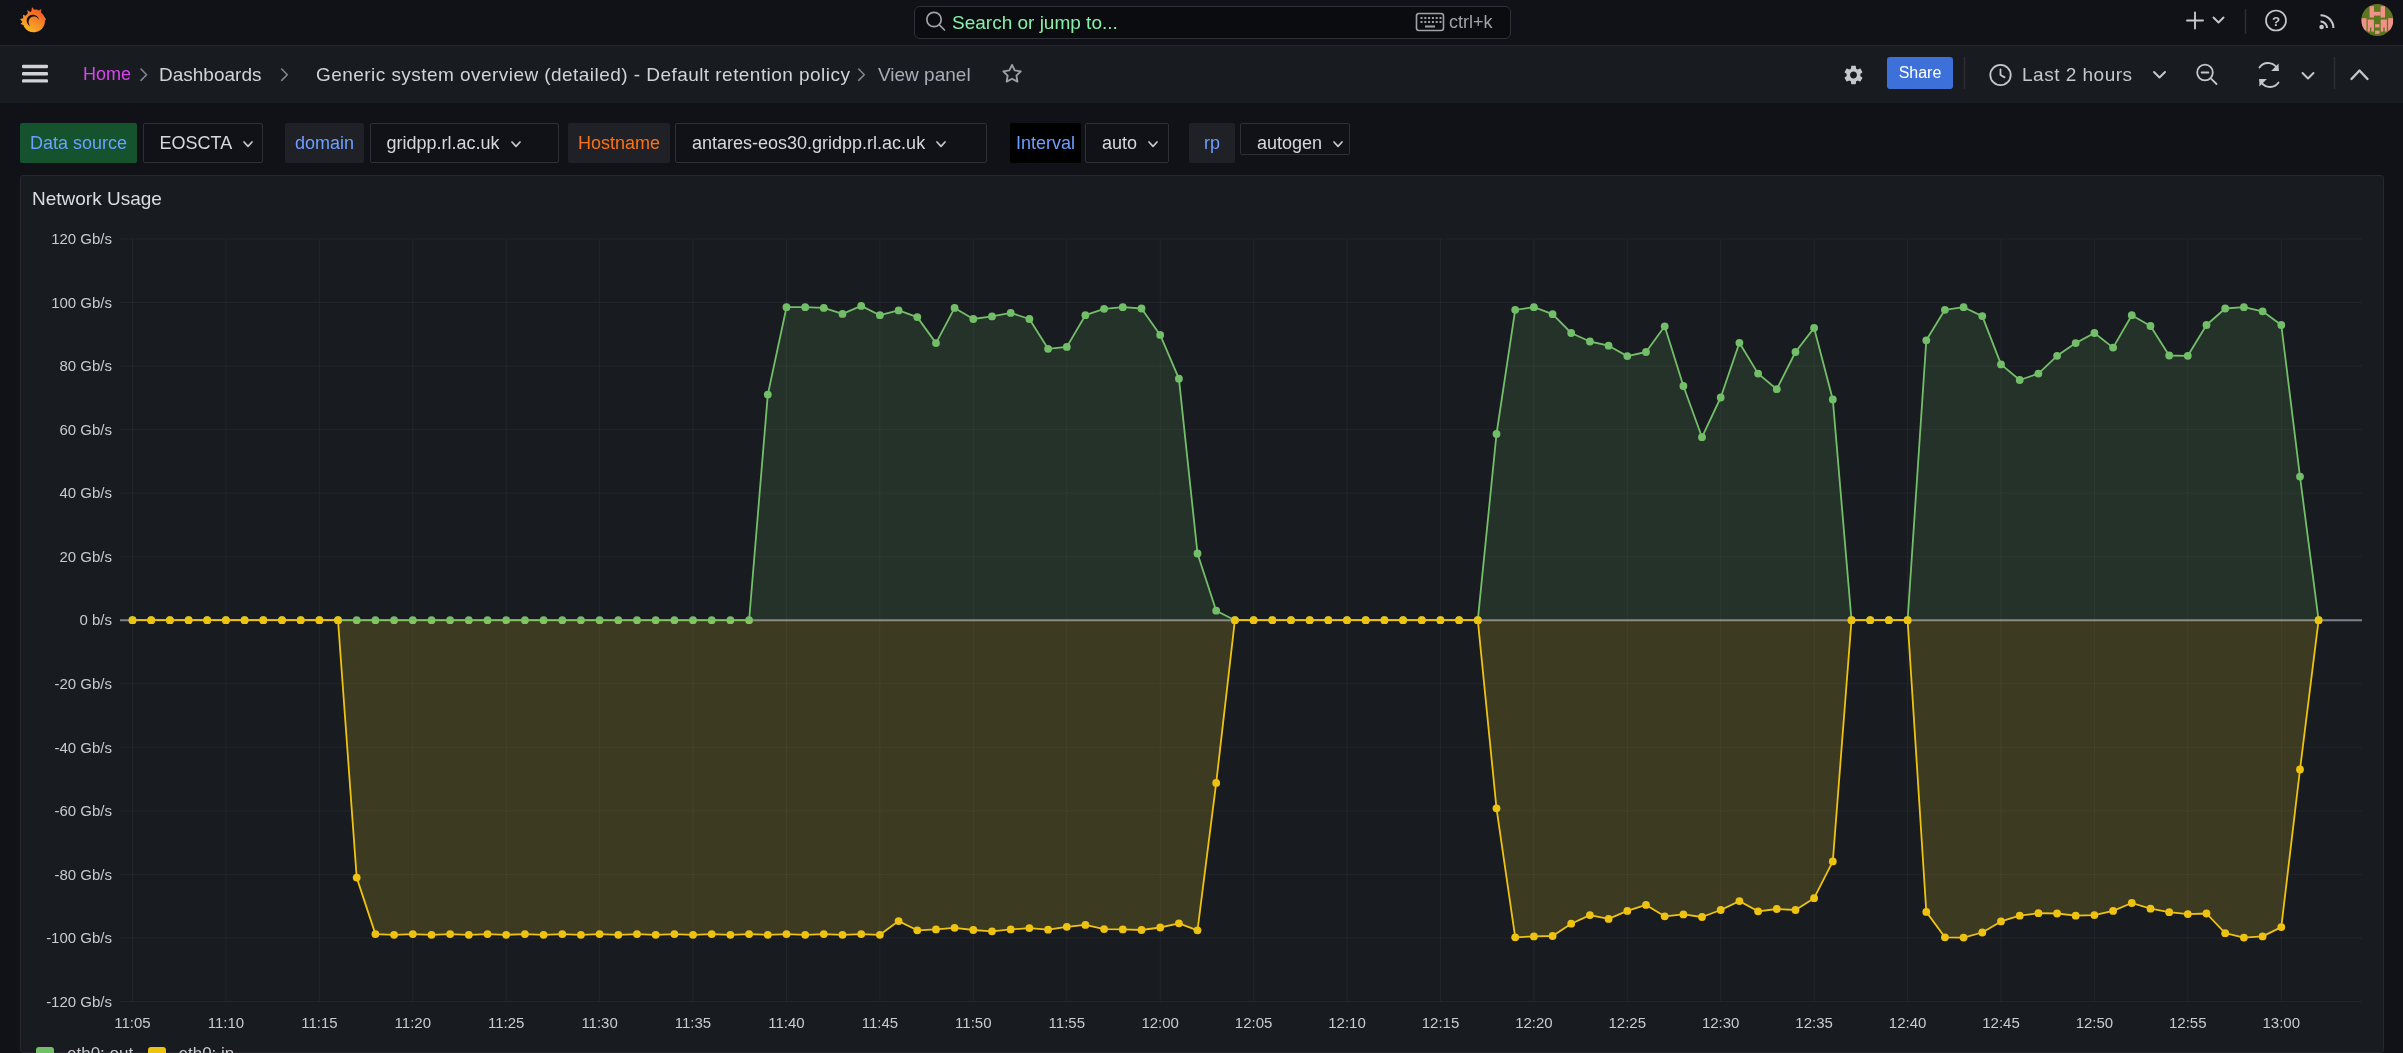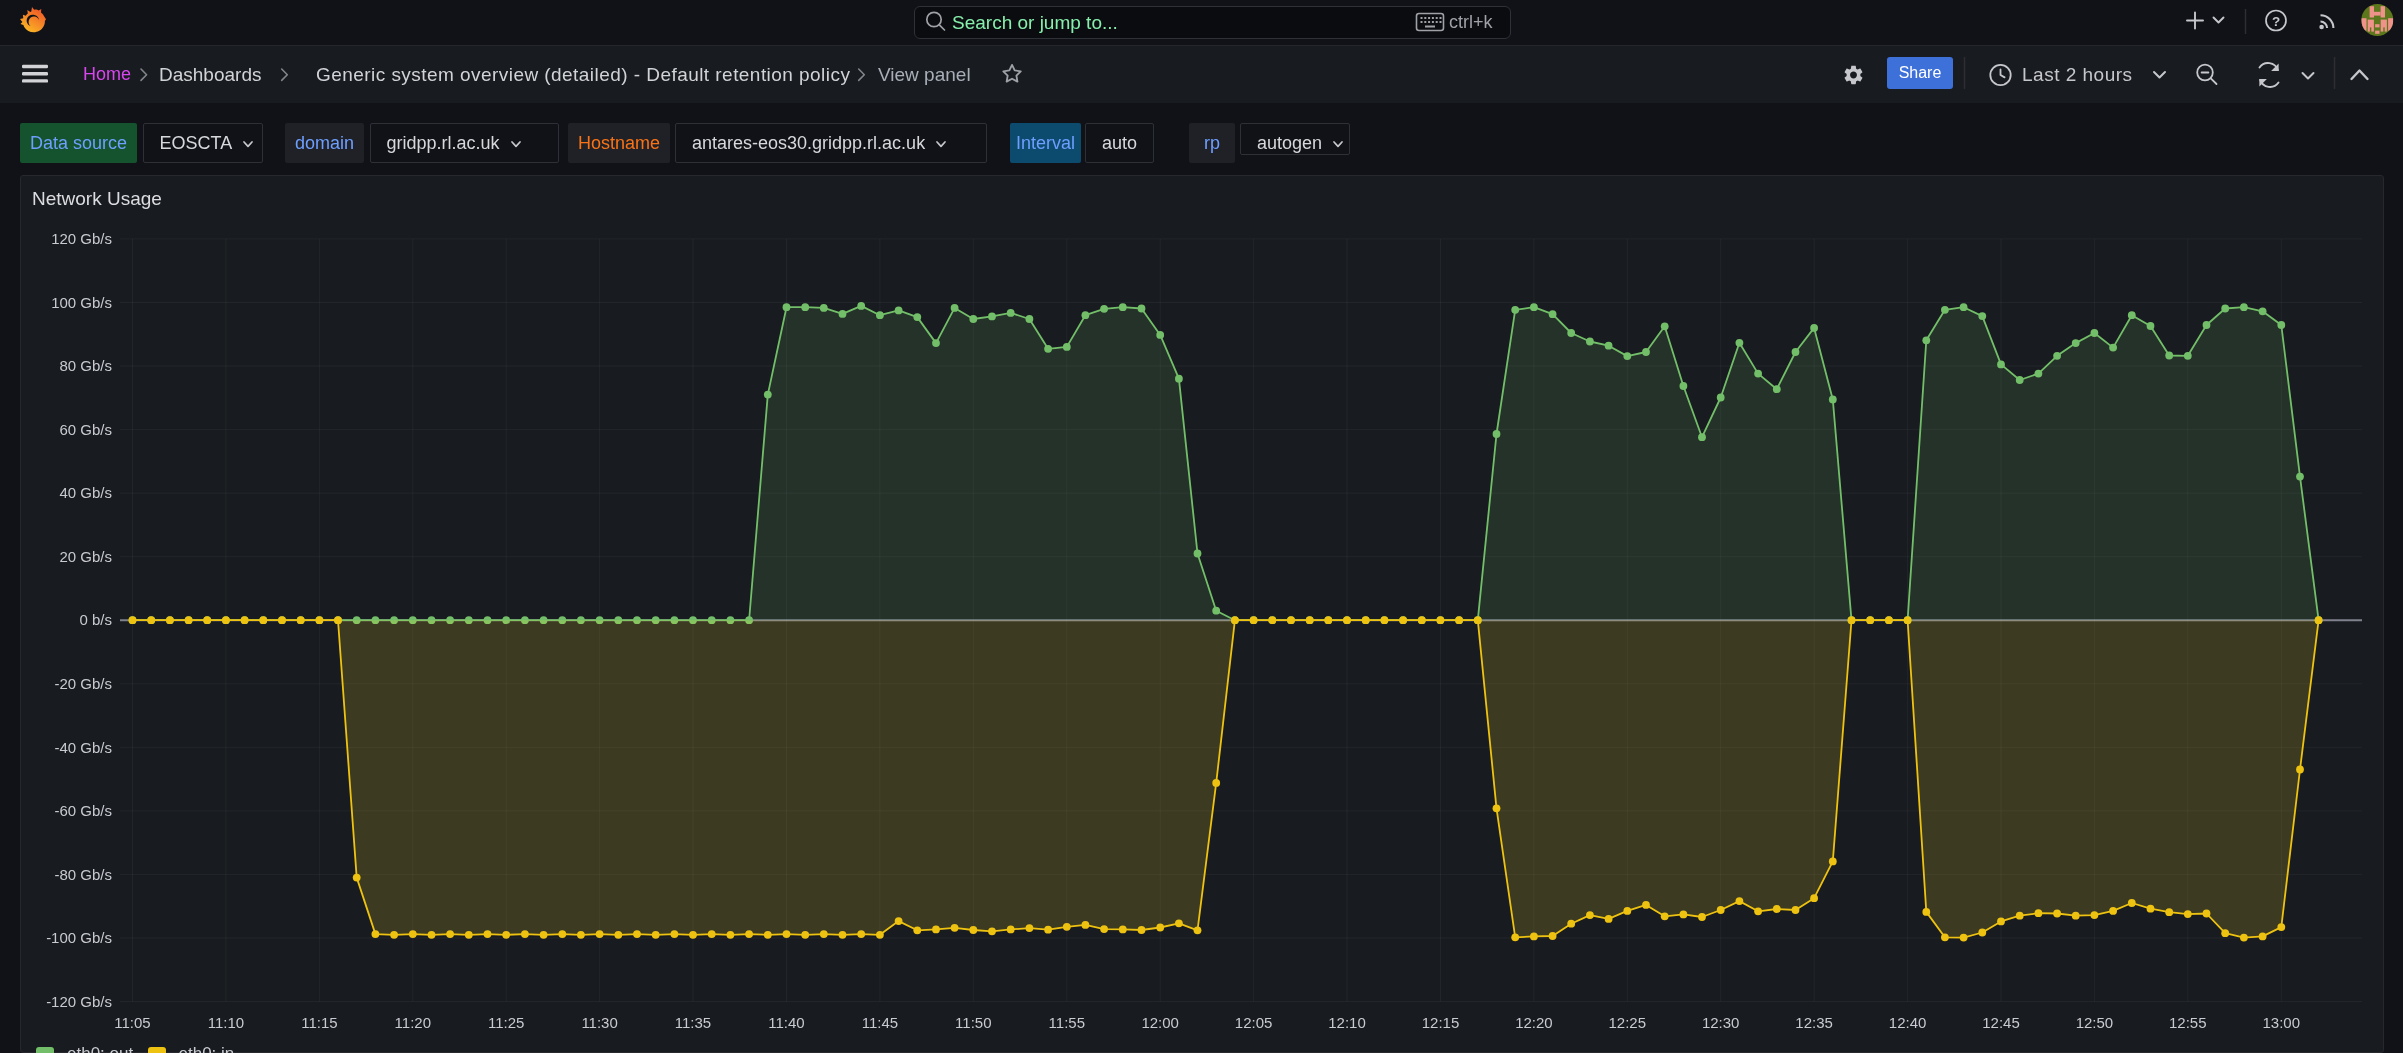--- a/index.html
+++ b/index.html
@@ -28,22 +28,22 @@
       <polyline points="3,5 7,9.4 11,5" fill="none" stroke="#c6c7cc" stroke-width="1.7" stroke-linecap="round" stroke-linejoin="round"></polyline>
     </svg></div>
 <div class="abs" style="left:285px;top:123px;width:79px;height:40px;background:#1f2126;border-radius:2px;text-align:center;line-height:40px;font-size:18px;color:#6e9fff">domain</div>
 <div class="abs" style="left:369.5px;top:123px;width:189px;height:40px;border:1px solid #2e3038;border-radius:2px;line-height:38px;font-size:18px;color:#d7d8dc;padding-left:16px">gridpp.rl.ac.uk<svg width="14" height="14" style="margin-left:9px;vertical-align:-2px" viewBox="0 0 14 14">
       <polyline points="3,5 7,9.4 11,5" fill="none" stroke="#c6c7cc" stroke-width="1.7" stroke-linecap="round" stroke-linejoin="round"></polyline>
     </svg></div>
 <div class="abs" style="left:568px;top:123px;width:102px;height:40px;background:#1f2126;border-radius:2px;text-align:center;line-height:40px;font-size:18px;color:#f97316">Hostname</div>
 <div class="abs" style="left:675px;top:123px;width:312px;height:40px;border:1px solid #2e3038;border-radius:2px;line-height:38px;font-size:18px;color:#d7d8dc;padding-left:16px">antares-eos30.gridpp.rl.ac.uk<svg width="14" height="14" style="margin-left:9px;vertical-align:-2px" viewBox="0 0 14 14">
       <polyline points="3,5 7,9.4 11,5" fill="none" stroke="#c6c7cc" stroke-width="1.7" stroke-linecap="round" stroke-linejoin="round"></polyline>
     </svg></div>
-<div class="abs" style="left:1010px;top:123px;width:71px;height:40px;background:#0c4a6e;border-radius:2px;text-align:center;line-height:40px;font-size:18px;color:#6e9fff">Interval</div>
-<div class="abs" style="left:1085px;top:123px;width:69px;height:40px;border:1px solid #2e3038;border-radius:2px;line-height:38px;font-size:18px;color:#d7d8dc;padding-left:16px">auto<svg width="14" height="14" style="margin-left:9px;vertical-align:-2px" viewBox="0 0 14 14">
+<div class="abs" style="left:1010px;top:123px;width:71px;height:40px;background:#000000;border-radius:2px;text-align:center;line-height:40px;font-size:18px;color:#6e9fff">Interval</div>
+<div class="abs" style="left:1085px;top:123px;width:84px;height:40px;border:1px solid #2e3038;border-radius:2px;line-height:38px;font-size:18px;color:#d7d8dc;padding-left:16px">auto<svg width="14" height="14" style="margin-left:9px;vertical-align:-2px" viewBox="0 0 14 14">
       <polyline points="3,5 7,9.4 11,5" fill="none" stroke="#c6c7cc" stroke-width="1.7" stroke-linecap="round" stroke-linejoin="round"></polyline>
     </svg></div>
 <div class="abs" style="left:1189px;top:123px;width:46px;height:40px;background:#1f2126;border-radius:2px;text-align:center;line-height:40px;font-size:18px;color:#6e9fff">rp</div>
 <div class="abs" style="left:1240px;top:123px;width:110px;height:32px;border:1px solid #2e3038;border-radius:2px;line-height:38px;font-size:18px;color:#d7d8dc;padding-left:16px">autogen<svg width="14" height="14" style="margin-left:9px;vertical-align:-2px" viewBox="0 0 14 14">
       <polyline points="3,5 7,9.4 11,5" fill="none" stroke="#c6c7cc" stroke-width="1.7" stroke-linecap="round" stroke-linejoin="round"></polyline>
     </svg></div>
 
 <div class="abs" style="left:20px;top:175px;width:2364px;height:878px;background:#181b1f;border:1px solid #26282e;border-radius:3px"></div>
 <div class="abs" style="left:32px;top:188px;font-size:19px;font-weight:normal;color:#dcdde1">Network Usage</div>
 

